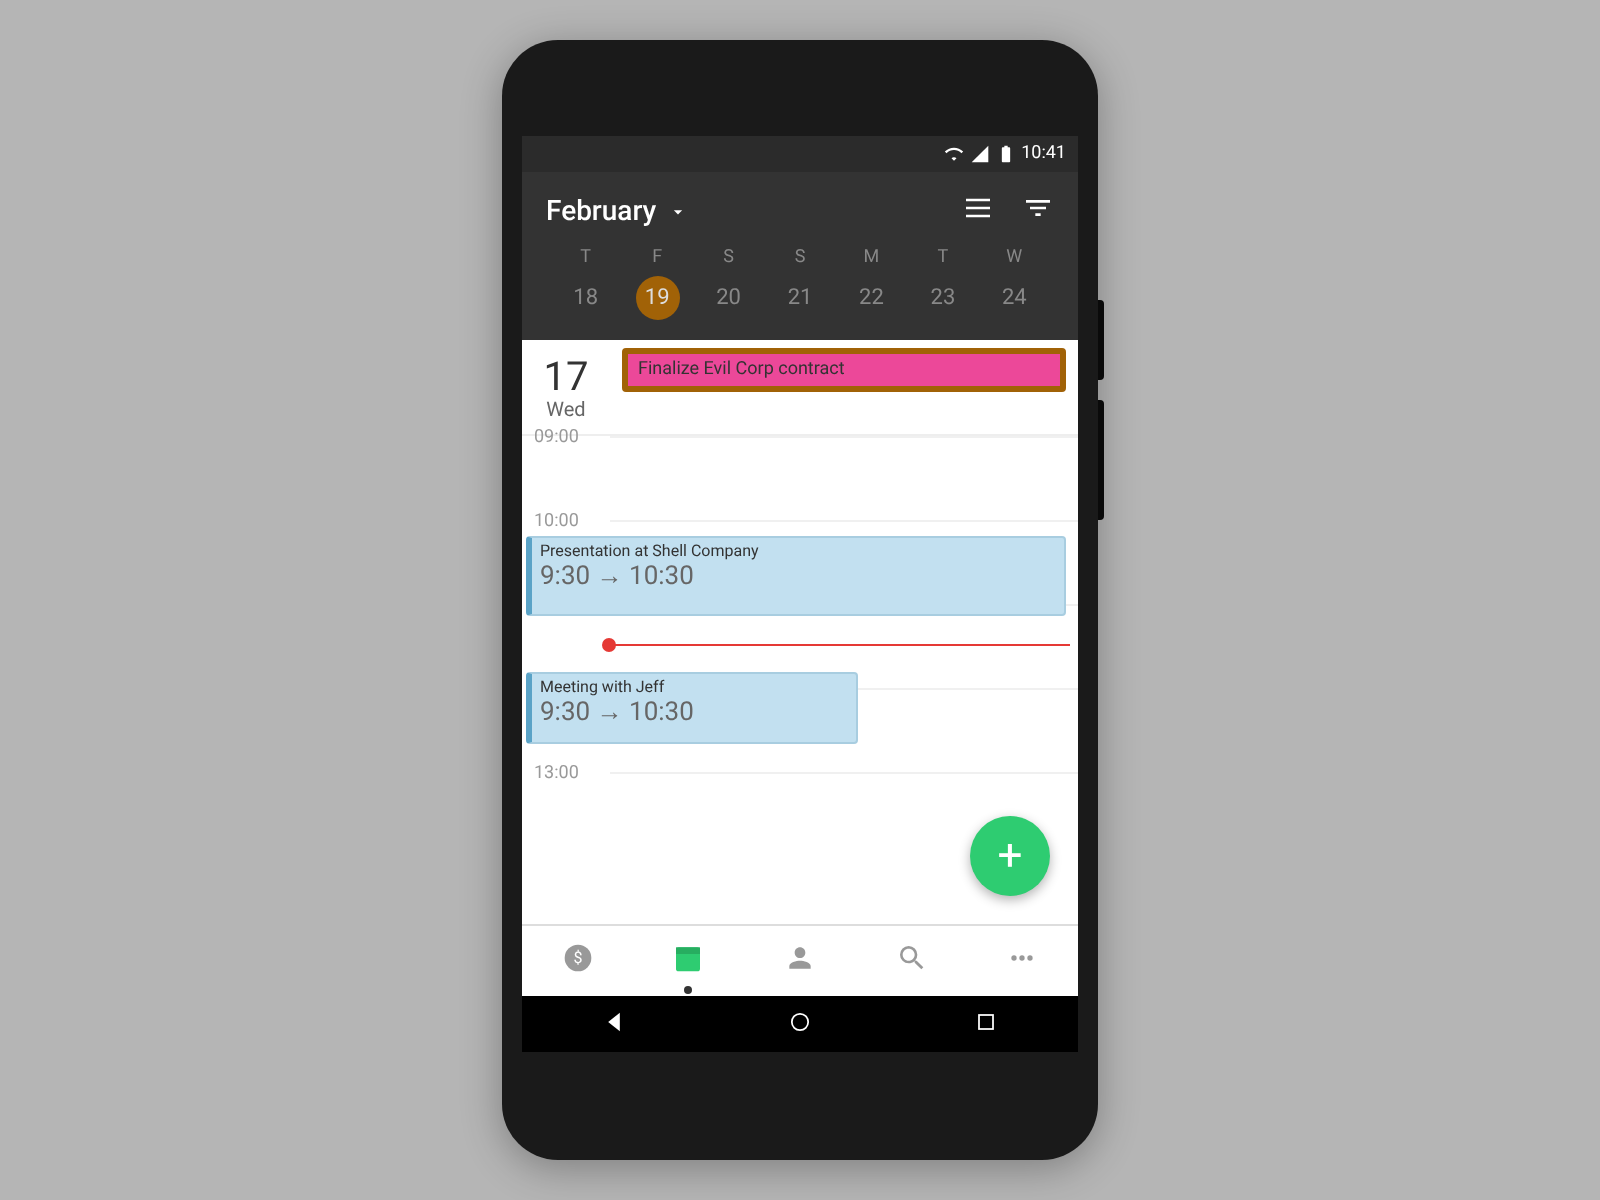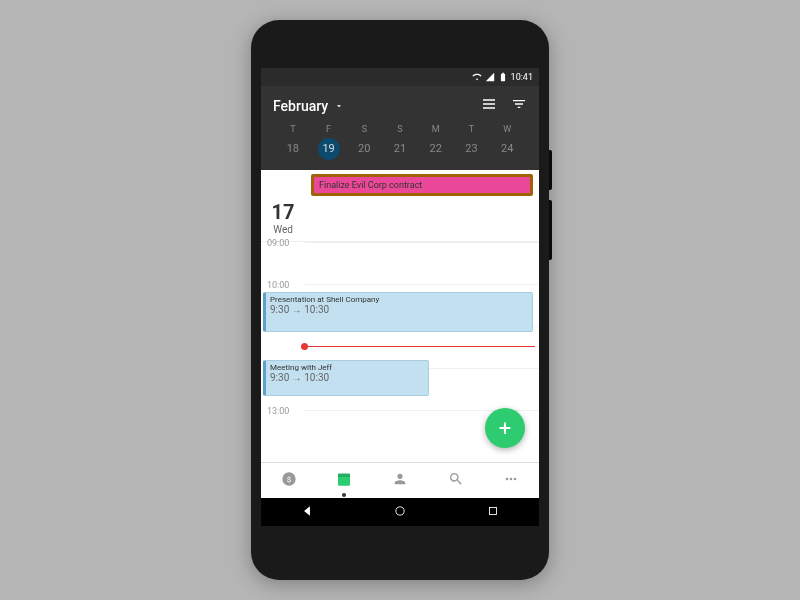--- a/index.html
+++ b/index.html
@@ -72,41 +72,41 @@
     display: block;
     font-size: 11px;
     color: #888;
     margin-top: 4px;
     position: relative;
     width: 22px; height: 22px;
     line-height: 22px;
     margin-left: auto; margin-right: auto;
   }
   .week-day.selected .daynum {
-    background: #0c4a6e;
+    background: #a16207;
     border-radius: 50%;
     color: #ddd;
     text-align: center;
   }
   .content {
     flex: 1;
     background: #fff;
     overflow: hidden;
     position: relative;
   }
   .allday {
     display: flex;
     border-bottom: 1px solid #eee;
   }
   .date-col {
     width: 44px;
     text-align: center;
     padding: 6px 0;
   }
-  .date-col .big { font-size: 20px; font-weight: 700; color: #333; margin-top: 24px; }
+  .date-col .big { font-size: 20px; font-weight: 400; color: #333; }
   .date-col .small { font-size: 10px; color: #666; }
   .allday-events {
     flex: 1;
     padding: 4px 6px;
     display: flex; flex-direction: column; gap: 3px;
   }
   .allday-ev {
     background: #ec4899;
     border: 3px solid #a16207;
     font-size: 9px;
@@ -149,21 +149,21 @@
     position: absolute;
     background: #c2e0f0;
     border: 1px solid #a8cde0;
     border-left: 3px solid #5aa3c7;
     font-size: 8px;
     color: #333;
     padding: 2px 4px;
     border-radius: 2px;
     overflow: hidden;
   }
-  .timed-ev .t { color: #666; font-size: 10px; }
+  .timed-ev .t { color: #666; font-size: 13px; }
   .fab {
     position: absolute;
     right: 14px; bottom: 14px;
     width: 40px; height: 40px;
     background: #2ecc71;
     border-radius: 50%;
     display: flex; align-items: center; justify-content: center;
     color: #fff;
     font-size: 22px;
     box-shadow: 0 2px 6px rgba(0,0,0,0.3);

